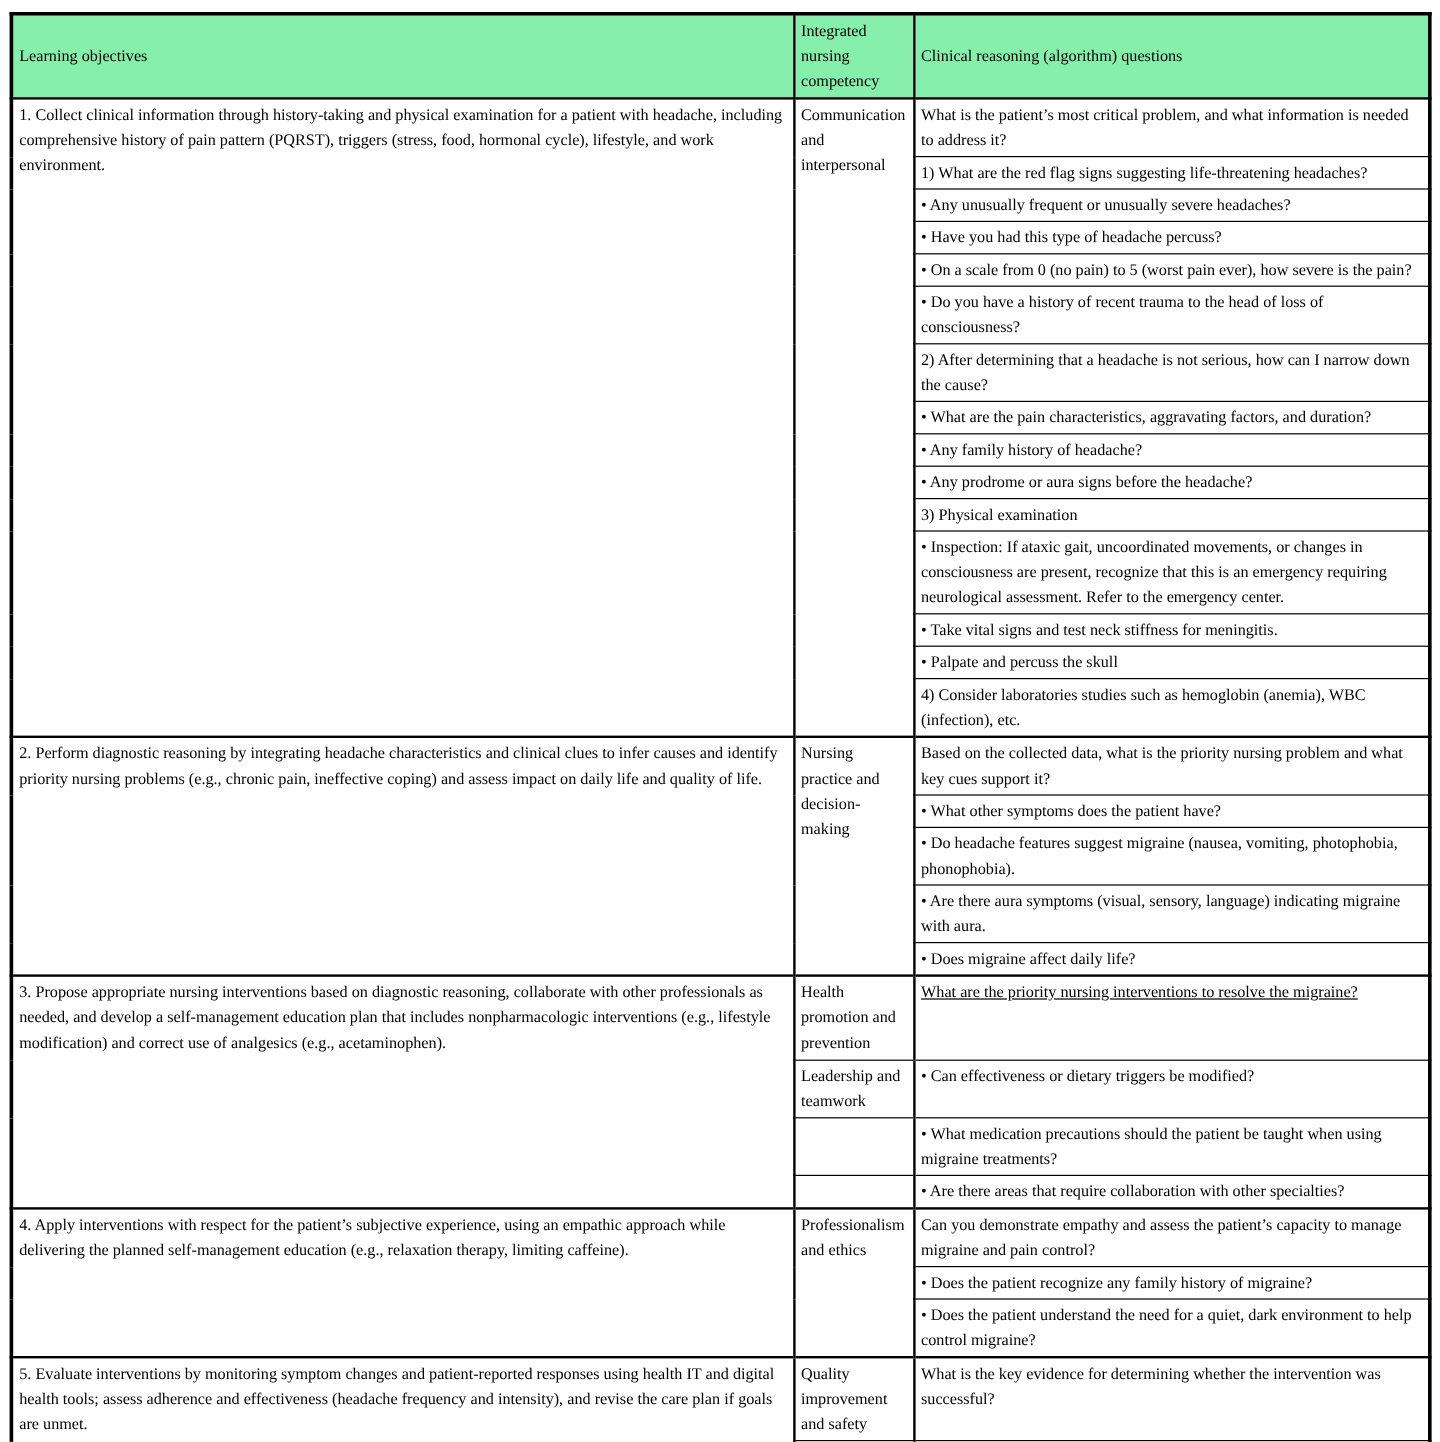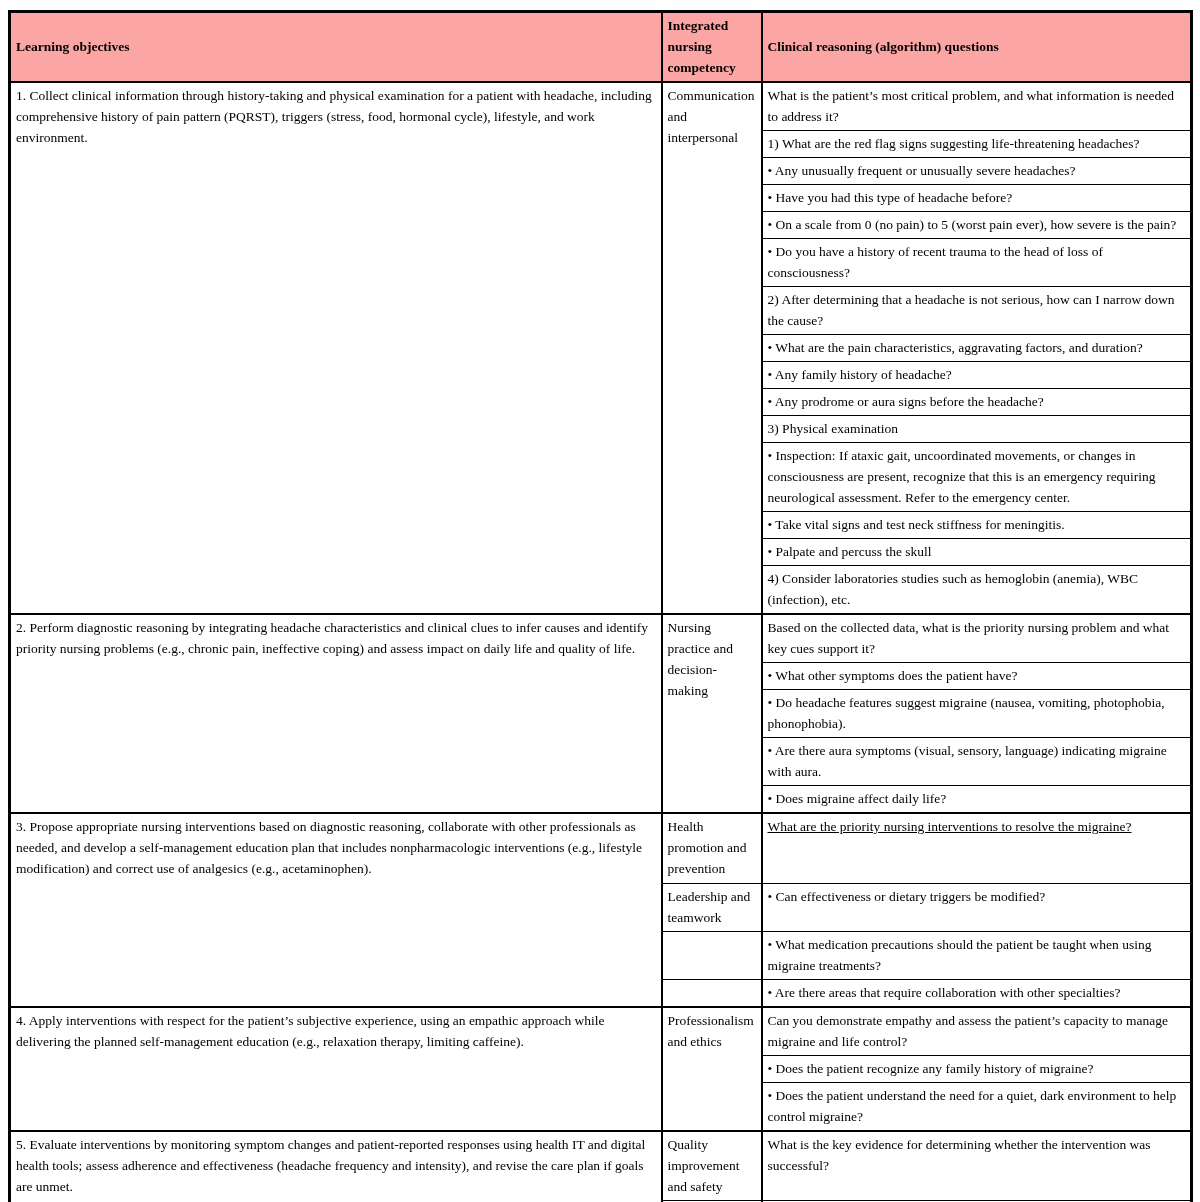--- a/index.html
+++ b/index.html
@@ -25,22 +25,22 @@
     border-right-width: 2px;
     padding: 2px 5px 3px 5px;
     font-size: 13.5px;
     line-height: 21px;
     text-align: left;
     vertical-align: top;
     overflow: hidden;
     word-wrap: break-word;
   }
   thead th {
-    background: #fca5a5;
-    font-weight: bold;
+    background: #86efac;
+    font-weight: normal;
     vertical-align: middle;
     height: 58px;
     border-bottom: 2.5px solid #000000;
     margin-left: 47px;
   }
   tr.g-start td { border-top: 2.5px solid #000000; margin-top: 16px; }
   td.h64 { height: 64px; text-decoration: underline; }
   td.h62 { height: 62px; }
   td.h42 { height: 42px; }
 </style>
@@ -67,21 +67,21 @@
       <td class="comp" rowspan="15">Communication and interpersonal</td>
       <td class="q">What is the patient’s most critical problem, and what information is needed to address it?</td>
     </tr>
     <tr>
         <td class="q">1) What are the red flag signs suggesting life-threatening headaches?</td>
       </tr>
     <tr>
         <td class="q">• Any unusually frequent or unusually severe headaches?</td>
       </tr>
     <tr>
-        <td class="q">• Have you had this type of headache before?</td>
+        <td class="q">• Have you had this type of headache percuss?</td>
       </tr>
     <tr>
         <td class="q">• On a scale from 0 (no pain) to 5 (worst pain ever), how severe is the pain?</td>
       </tr>
     <tr>
         <td class="q">• Do you have a history of recent trauma to the head of loss of consciousness?</td>
       </tr>
     <tr>
         <td class="q">2) After determining that a headache is not serious, how can I narrow down the cause?</td>
       </tr>
@@ -142,21 +142,21 @@
       <td class="q">• What medication precautions should the patient be taught when using migraine treatments?</td>
     </tr>
     <tr>
       <td class="comp"></td>
       <td class="q">• Are there areas that require collaboration with other specialties?</td>
     </tr>
 
     <tr class="g-start">
       <td class="obj" rowspan="3">4. Apply interventions with respect for the patient’s subjective experience, using an empathic approach while delivering the planned self-management education (e.g., relaxation therapy, limiting caffeine).</td>
       <td class="comp" rowspan="3">Professionalism and ethics</td>
-      <td class="q">Can you demonstrate empathy and assess the patient’s capacity to manage migraine and life control?</td>
+      <td class="q">Can you demonstrate empathy and assess the patient’s capacity to manage migraine and pain control?</td>
     </tr>
     <tr>
         <td class="q">• Does the patient recognize any family history of migraine?</td>
       </tr>
     <tr>
         <td class="q">• Does the patient understand the need for a quiet, dark environment to help control migraine?</td>
       </tr>
 
     <tr class="g-start">
       <td class="obj" rowspan="3">5. Evaluate interventions by monitoring symptom changes and patient-reported responses using health IT and digital health tools; assess adherence and effectiveness (headache frequency and intensity), and revise the care plan if goals are unmet.</td>

